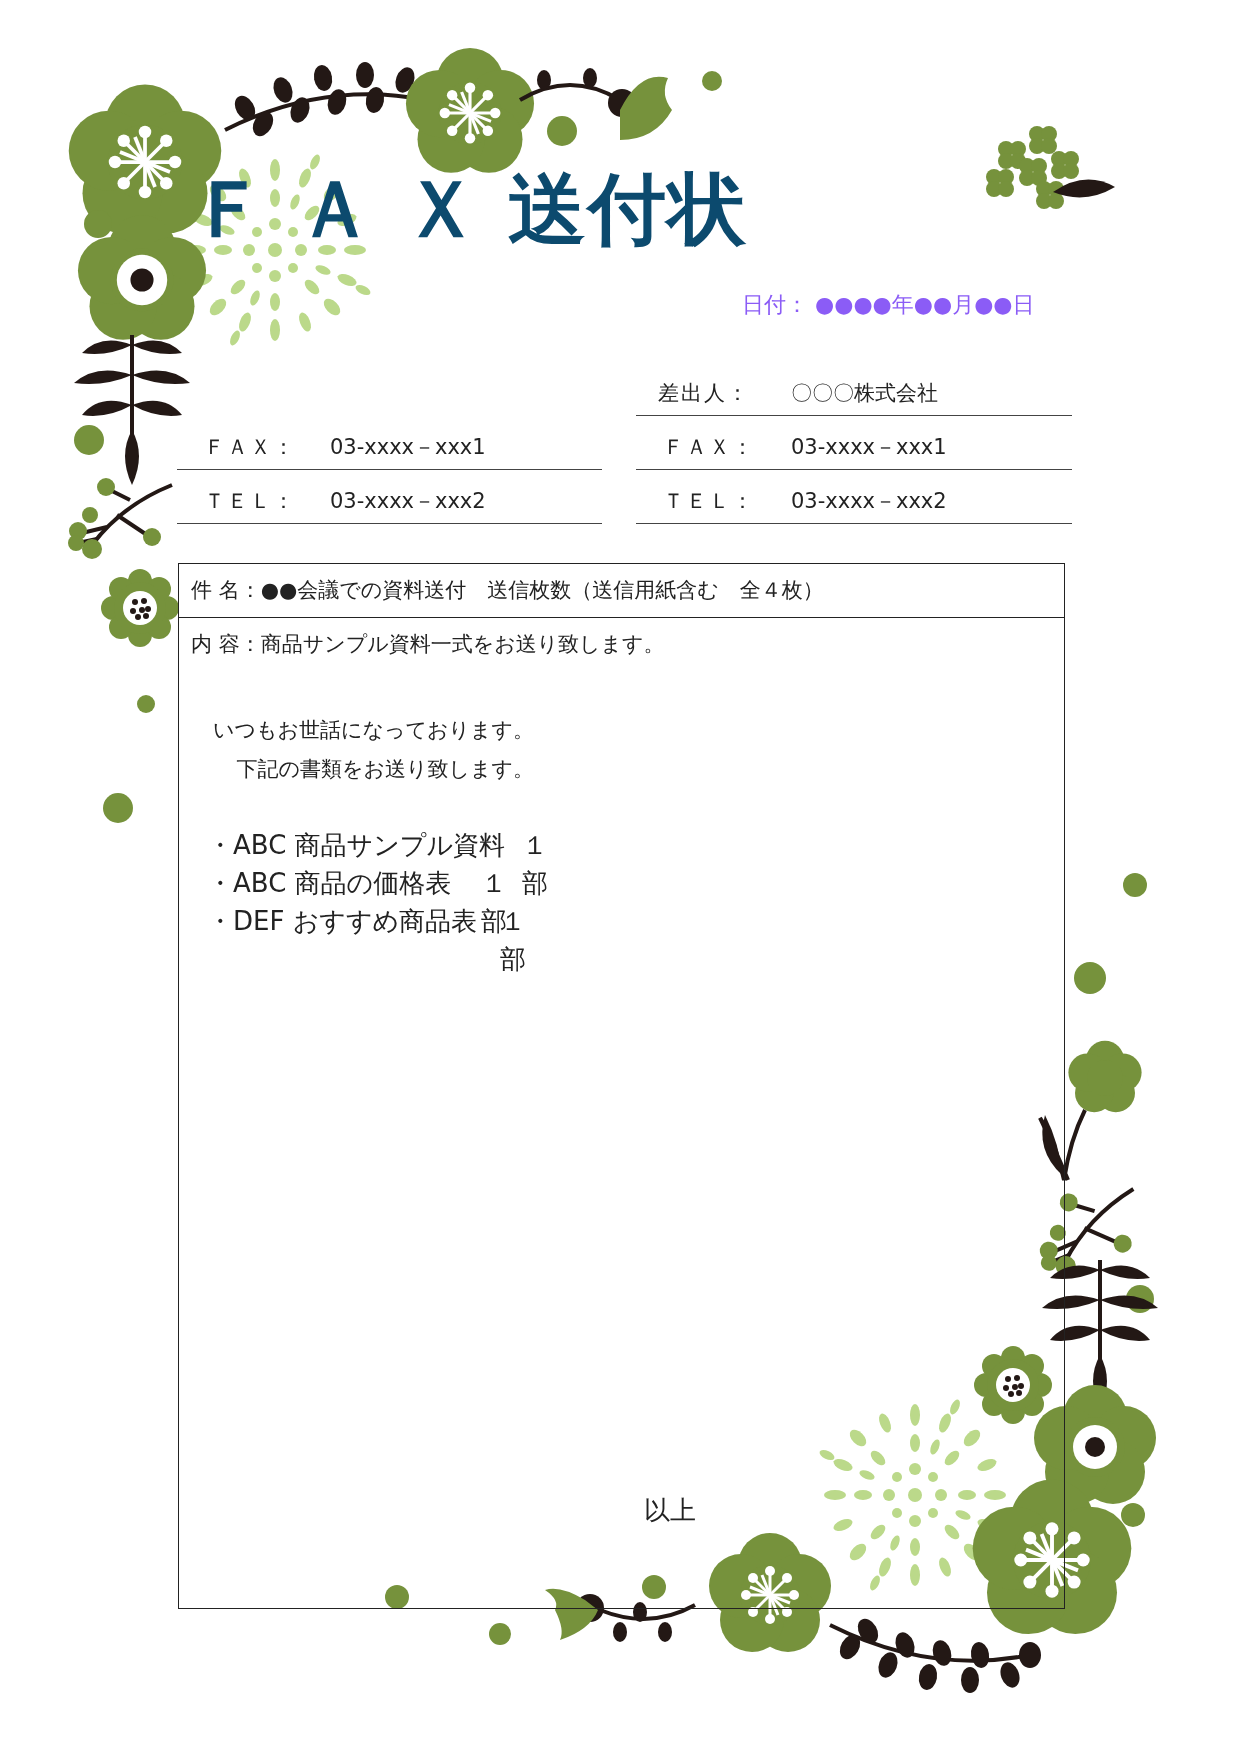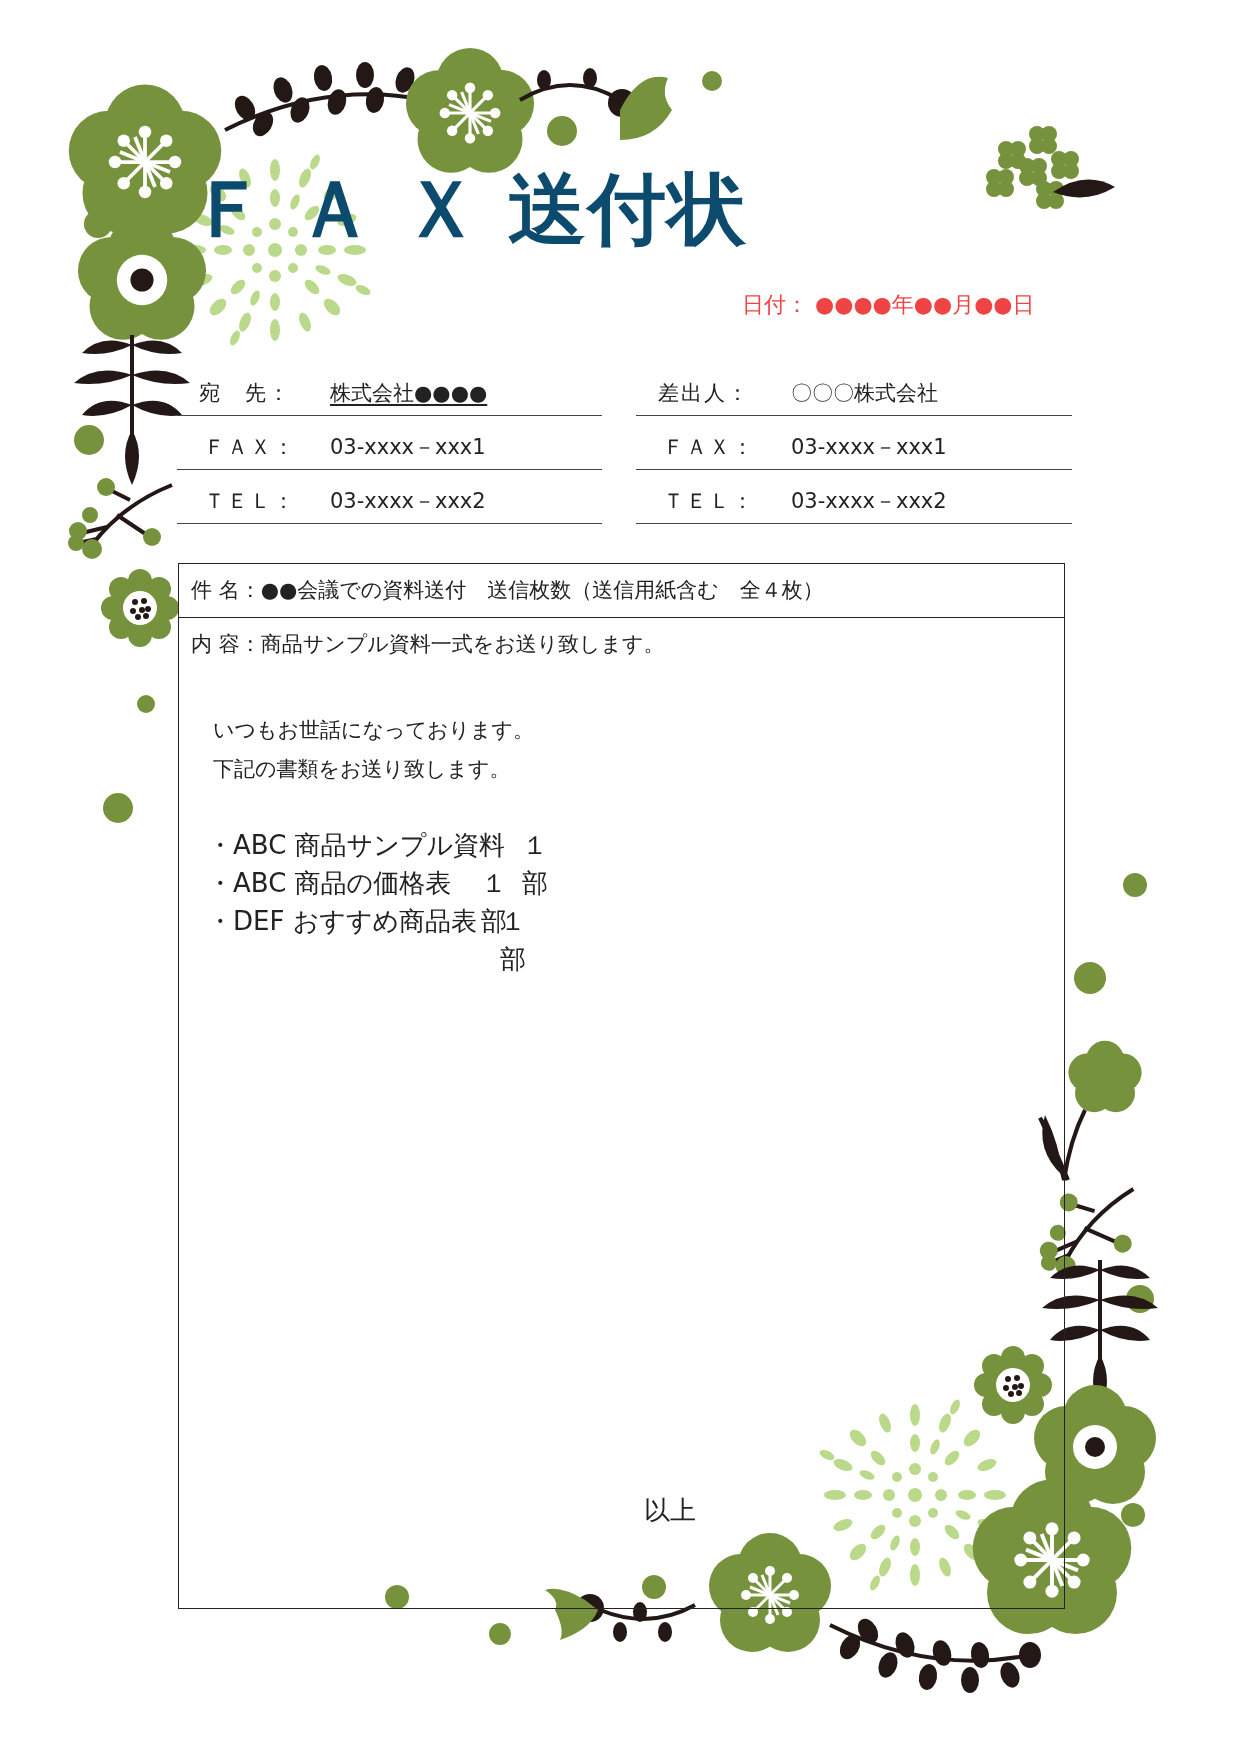--- a/index.html
+++ b/index.html
@@ -2,33 +2,33 @@
 <html><head>
 <meta charset="utf-8">
 <style>
   html, body { margin: 0; padding: 0; background: #ffffff; }
   body { width: 1241px; height: 1755px; position: relative; overflow: hidden;
          font-family: "DejaVu Sans", "Liberation Sans", sans-serif; color: #222; }
   .deco { position: absolute; left: 0; top: 0; width: 1241px; height: 1755px; pointer-events: none; }
   .title { position: absolute; left: 190px; top: 170px; font-size: 78px; font-weight: bold;
            color: #0c4a6e; letter-spacing: 2px; line-height: 1; }
   .title .latin { letter-spacing: 28px; }
-  .date { position: absolute; left: 742px; top: 290px; font-size: 22px; color: #ef4444; }
+  .date { position: absolute; left: 742px; top: 290px; font-size: 22px; color: #8b5cf6; }
   .info { position: absolute; font-size: 21px; }
   .info .row { position: absolute; left: 0; height: 54px; border-bottom: 1.5px solid #444; }
   .info .lbl { position: absolute; left: 22px; bottom: 8px; letter-spacing: 2px; }
   .info .val { position: absolute; bottom: 8px; }
   .info .val.ul { text-decoration: underline; text-underline-offset: 4px; }
   .box { position: absolute; left: 178px; top: 563px; width: 885px; height: 1044px;
          border: 1.5px solid #222; background: transparent; }
   .box .subject { height: 53px; border-bottom: 1.5px solid #222; font-size: 21px;
                   padding-left: 12px; line-height: 53px; }
   .box .content { padding: 10px 12px; font-size: 21px; line-height: 1.6; }
   .body-text { position: absolute; left: 12px; font-size: 21px; }
-  .body-text p { margin: 0; line-height: 39px; }
+  .body-text p { margin: 0; line-height: 39px; text-align: right; }
   .items { position: absolute; left: 28px; top: 245px; font-size: 26px; }
   .items .item { position: relative; height: 38px; line-height: 38px; }
   .items .qty { position: absolute; top: 0; }
   .closing { position: absolute; left: 460px; top: 920px; font-size: 26px; }
 </style>
 </head>
 <body>
 
 <svg class="deco" viewBox="0 0 1241 1755" xmlns="http://www.w3.org/2000/svg">
   <defs>
@@ -292,24 +292,20 @@
 <div class="title">
   <span class="latin">ＦＡＸ</span><span>送付状</span>
 </div>
 
 <div class="date">
   <span>日付：</span>
   <span>●●●●年●●月●●日</span>
 </div>
 
 <div class="info" style="left:177px; top:361px; width:425px; height:165px;">
-  <div class="row" style="top:0; width:425px;">
-    <span class="lbl">宛　先：</span>
-    <span class="val ul" style="left:153px;">株式会社●●●●</span>
-  </div>
   <div class="row" style="top:54px; width:425px;">
     <span class="lbl" style="left:27px;">ＦＡＸ：</span>
     <span class="val" style="left:153px;">03-xxxx－xxx1</span>
   </div>
   <div class="row" style="top:108px; width:425px;">
     <span class="lbl" style="left:27px;">ＴＥＬ：</span>
     <span class="val" style="left:153px;">03-xxxx－xxx2</span>
   </div>
 </div>
 

